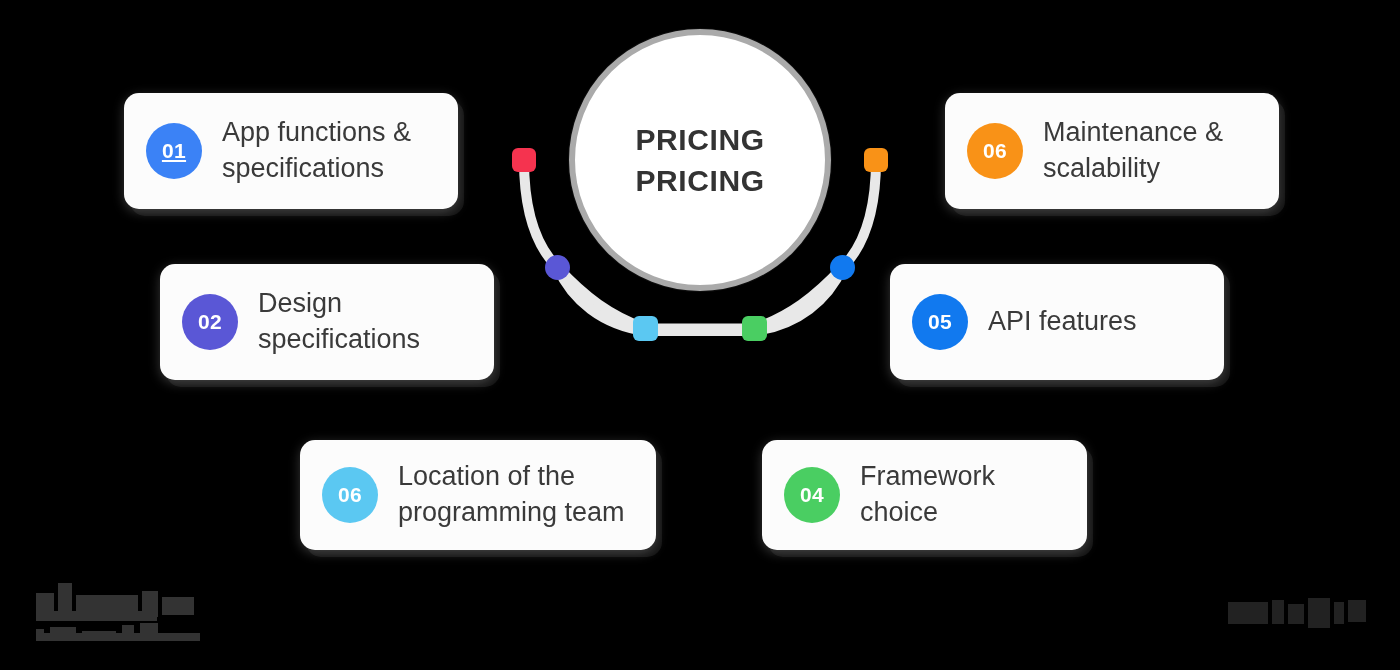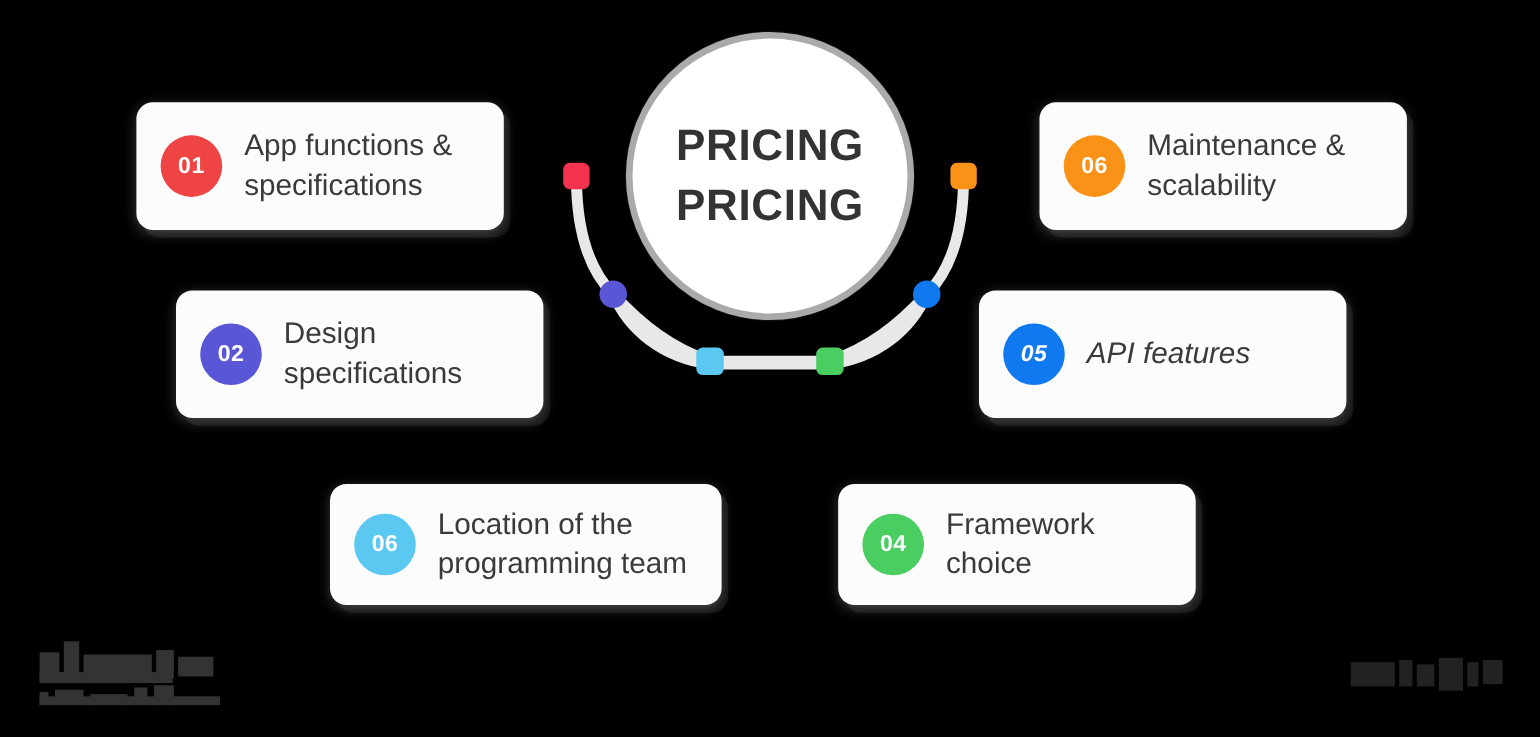--- a/index.html
+++ b/index.html
@@ -34,21 +34,21 @@
     border-radius: 50%;
     background: #ffffff;
     border: 6px solid #aaaaaa;
     display: flex;
     flex-direction: column;
     align-items: center;
     justify-content: center;
     box-shadow: 0 0 0 1px rgba(255,255,255,0.05);
   }
   #hub .hub-line {
-    font-size: 40px;
+    font-size: 30px;
     font-weight: bold;
     color: #333333;
     letter-spacing: 0.6px;
     line-height: 1.38;
     text-align: center;
   }
 
   
   .card {
     position: absolute;
@@ -77,21 +77,21 @@
     font-size: 27px;
     color: #3a3a3a;
     line-height: 1.33;
     font-weight: normal;
   }
 
   #card-01 { left: 124px; top: 93px;  width: 334px; height: 116px; }
   #card-02 { left: 160px; top: 264px; width: 334px; height: 116px; }
   #card-03 { left: 300px; top: 440px; width: 356px; height: 110px; }
   #card-04 { left: 762px; top: 440px; width: 325px; height: 110px; }
-  #card-05 { left: 890px; top: 264px; width: 334px; height: 116px; font-style: italic; }
+  #card-05 { left: 890px; top: 264px; width: 334px; height: 116px; }
   #card-06 { left: 945px; top: 93px;  width: 334px; height: 116px; }
 
   
   .marker {
     position: absolute;
   }
   .marker.sq { border-radius: 6px; }
   .marker.circ { border-radius: 50%; }
 
   #marker-01 { left: 512px; top: 148px; width: 24px; height: 24px; }
@@ -137,21 +137,21 @@
   </div>
 
   <div class="marker sq" id="marker-01" style="background: rgb(245, 51, 79);"></div>
   <div class="marker circ" id="marker-02" style="background: rgb(90, 87, 214);"></div>
   <div class="marker sq" id="marker-03" style="background: rgb(91, 200, 242);"></div>
   <div class="marker sq" id="marker-04" style="background: rgb(74, 206, 98);"></div>
   <div class="marker circ" id="marker-05" style="background: rgb(17, 121, 239);"></div>
   <div class="marker sq" id="marker-06" style="background: rgb(249, 146, 23);"></div>
 
   <div class="card" id="card-01">
-    <div class="badge" style="background: #ef4444;">01</div>
+    <div class="badge" style="background: #3b82f6; text-decoration: underline;">01</div>
     <div class="card-text">
       <div>App functions &amp;</div>
       <div>specifications</div>
     </div>
   </div>
 
   <div class="card" id="card-02">
     <div class="badge" style="background: rgb(90, 87, 214);">02</div>
     <div class="card-text">
       <div>Design</div>

